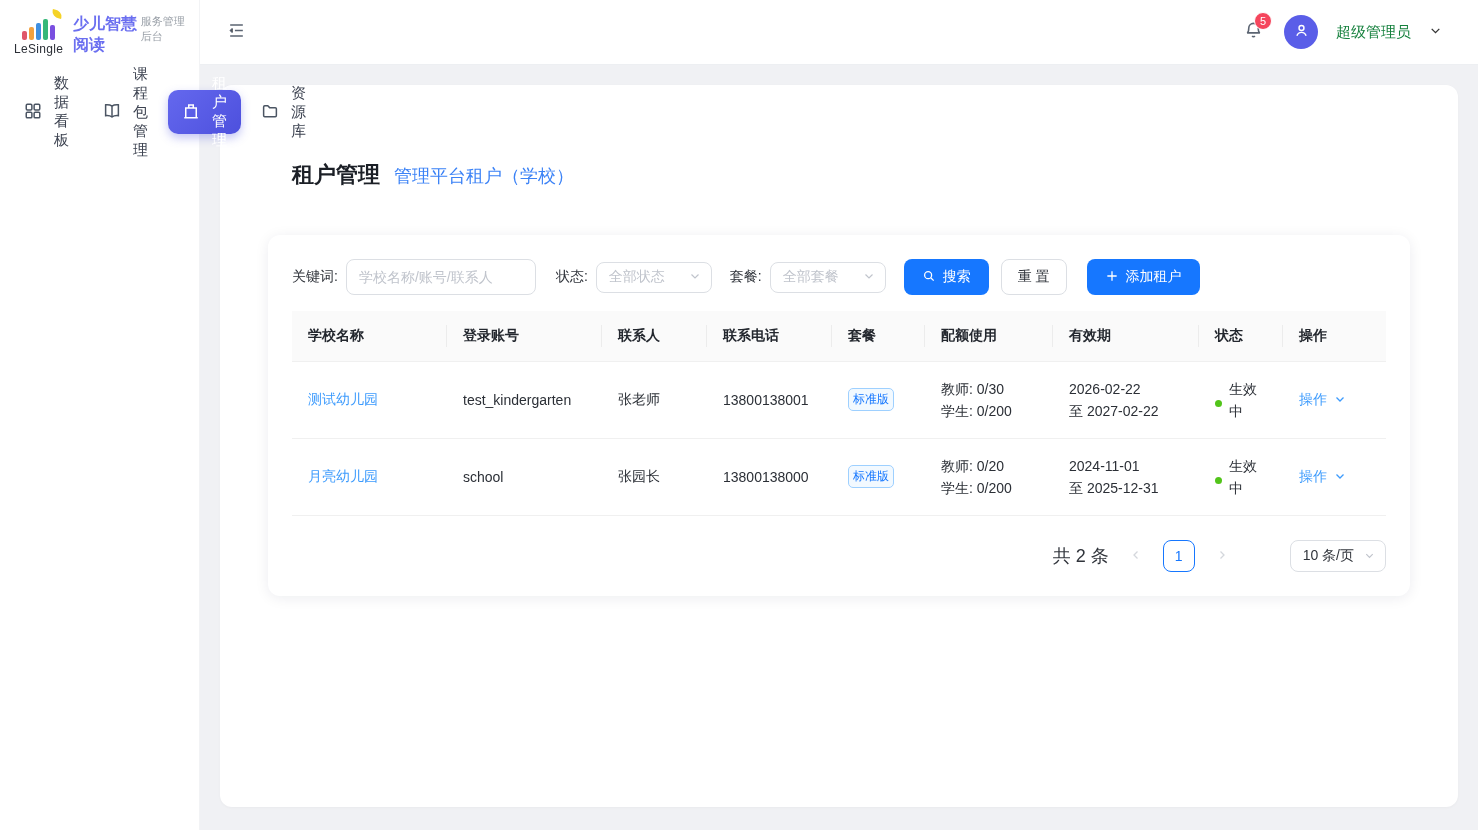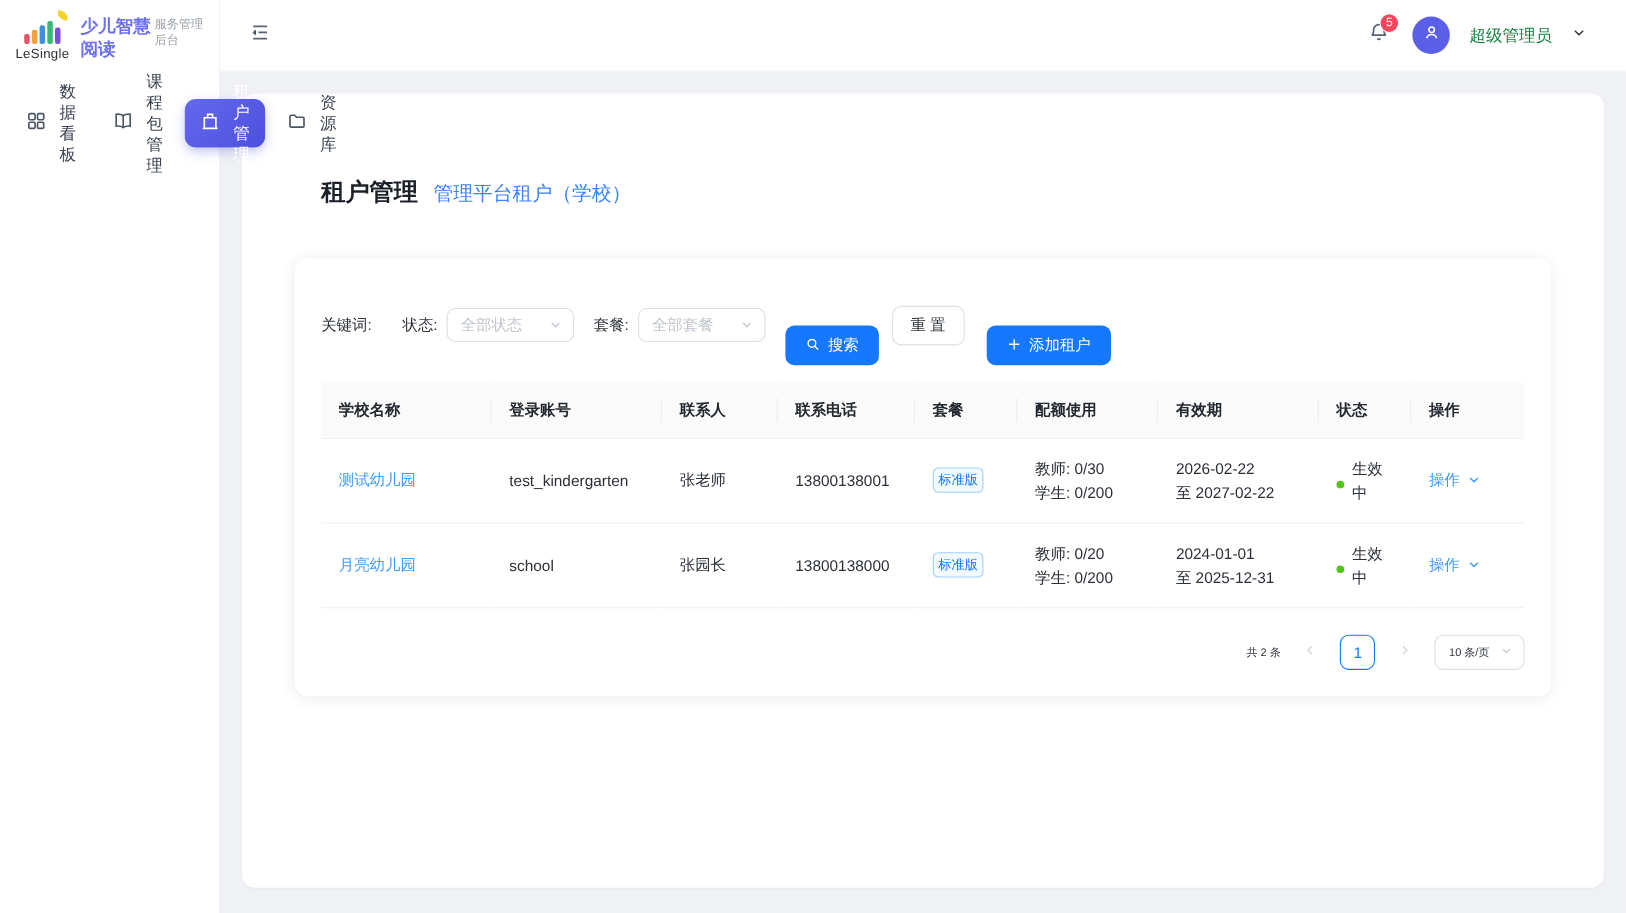--- a/index.html
+++ b/index.html
@@ -47,45 +47,45 @@
   
   .filters { display:flex; align-items:center; margin-bottom:16px; }
   .f-label { font-size:14px; color:#30343b; margin-right:8px; white-space:nowrap; }
   .f-input { width:190px; height:36px; border:1px solid #dcdfe4; border-radius:8px; padding:0 12px; font-size:14px; color:#333; outline:none; font-family:inherit; }
   .f-input::placeholder { color:#c0c4cc; }
   .f-select { display:flex; align-items:center; justify-content:space-between; width:116px; height:31px; border:1px solid #dcdfe4; border-radius:8px; padding:0 10px 0 12px; font-size:14px; color:#c0c4cc; cursor:pointer; background:#fff; }
   .f-select svg { width:12px; height:12px; stroke:#c0c4cc; }
   .gap20 { width:20px; } .gap18 { width:18px; } .gap12 { width:12px; }
   .btn { height:36px; border-radius:8px; display:inline-flex; align-items:center; justify-content:center; gap:7px; font-size:14px; cursor:pointer; border:none; font-family:inherit; }
   .btn svg { width:14px; height:14px; }
-  .btn-primary { background:#1677ff; color:#fff; padding:0 18px;margin-top:37px; }
+  .btn-primary { background:#1677ff; color:#fff; padding:0 18px; }
   .btn-primary svg { stroke:#fff; }
   .btn-plain { background:#fff; color:#30343b; border:1px solid #dcdfe4; padding:0 16px; }
 
   
   table { width:100%; border-collapse:collapse; table-layout:fixed; }
   thead th { background:#fafafa; height:50px; text-align:left; font-size:14px; font-weight:700; color:#24282f; padding:0 16px; position:relative; border-bottom:1px solid #f0f0f0; }
   thead th:not(:last-child)::after { content:""; position:absolute; right:0; top:50%; transform:translateY(-50%); width:1px; height:22px; background:#ececec; }
   tbody td { height:77px; padding:8px 16px; font-size:14px; color:#2b2f36; border-bottom:1px solid #f0f0f0; vertical-align:middle; }
   .link { color:#3d9bfd; cursor:pointer; }
   .tag { display:inline-block; font-size:12px; color:#1677ff; background:#f2f9ff; border:1px solid #9ed0ff; border-radius:5px; padding:3px 4px; line-height:1.3; }
   .two-line { line-height:22px; }
   .status-cell { display:flex; align-items:center; }
   .dot { width:7px; height:7px; border-radius:50%; background:#52c41a; margin:8px 7px 0 0; flex:0 0 auto; }
   .status-text { display:inline-block; width:2em; line-height:22px; }
   .action-link { display:inline-flex; align-items:center; gap:7px; color:#3d9bfd; cursor:pointer; }
   .action-link svg { width:12px; height:12px; stroke:#3d9bfd; }
 
   
   .pager { display:flex; align-items:center; justify-content:flex-end; gap:14px; margin-top:24px; }
-  .pager-total { font-size:10px; color:#30343b; }
+  .pager-total { font-size:18px; color:#30343b; }
   .pg-arrow { width:26px; height:26px; display:flex; align-items:center; justify-content:center; cursor:default; }
   .pg-arrow svg { width:12px; height:12px; stroke:#d4d7dc; }
   .pg-num { width:32px; height:32px; border:1px solid #1677ff; color:#1677ff; border-radius:8px; display:flex; align-items:center; justify-content:center; font-size:14px; background:#fff; cursor:pointer; }
-  .pg-size { display:flex; align-items:center; gap:10px; height:32px; border:1px solid #dcdfe4; border-radius:8px; padding:0 10px 0 12px; font-size:10px; color:#30343b; cursor:pointer; background:#fff; }
+  .pg-size { display:flex; align-items:center; gap:10px; height:32px; border:1px solid #dcdfe4; border-radius:8px; padding:0 10px 0 12px; font-size:14px; color:#30343b; cursor:pointer; background:#fff;margin-left:41px; }
   .pg-size svg { width:11px; height:11px; stroke:#c0c4cc; }
 </style>
 </head>
 <body>
 
 <aside class="sidebar">
   <div class="logo-area">
     <div class="logo-mark">
       <div class="logo-bars">
           <i class="b1"></i>
@@ -169,20 +169,21 @@
   <div class="card">
     <div class="page-head">
       <span class="page-title">租户管理</span>
       <span class="page-sub">管理平台租户（学校）</span>
     </div>
 
     <div class="panel">
 
       <div class="filters">
         <span class="f-label">关键词:</span>
+        <input class="f-input" type="text" placeholder="学校名称/账号/联系人" style="">
         <span class="gap20"></span>
         <span class="f-label">状态:</span>
         <div class="f-select">
           <span>全部状态</span>
           <span><svg viewBox="0 0 24 24" fill="none" stroke-width="2.4">
                 <path d="M5 9l7 7 7-7"></path>
               </svg></span>
         </div>
         <span class="gap18"></span>
         <span class="f-label">套餐:</span>
@@ -270,21 +271,21 @@
             <td><span class="link">月亮幼儿园</span></td>
             <td>school</td>
             <td>张园长</td>
             <td>13800138000</td>
             <td><span class="tag">标准版</span></td>
             <td class="two-line">
               <div>教师: 0/20</div>
               <div>学生: 0/200</div>
             </td>
             <td class="two-line">
-              <div>2024-01-01</div>
+              <div>2024-11-01</div>
               <div>至 2025-12-31</div>
             </td>
             <td>
               <div class="status-cell">
                 <span class="dot"></span>
                 <span class="status-text">生效中</span>
               </div>
             </td>
             <td>
               <span class="action-link">

